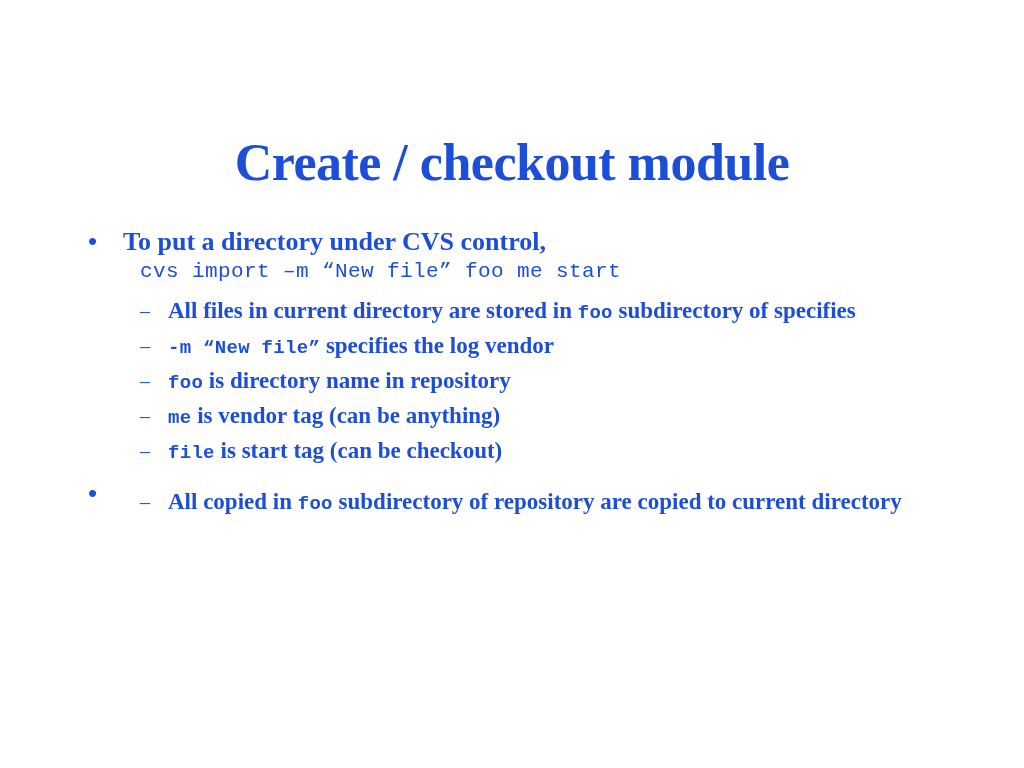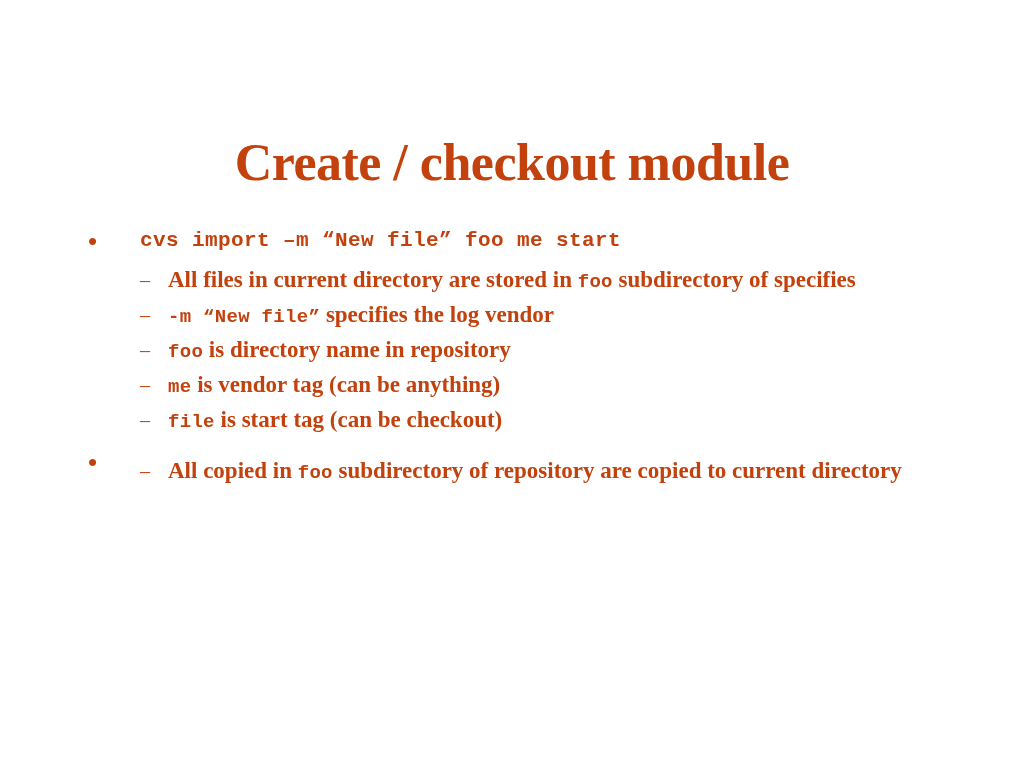--- a/index.html
+++ b/index.html
@@ -7,21 +7,21 @@
     padding: 0;
     background: #ffffff;
   }
   #slide {
     position: relative;
     width: 1024px;
     height: 577px;
     background: #ffffff;
     overflow: hidden;
     font-family: "Liberation Serif", "DejaVu Serif", serif;
-    color: #c2410c;
+    color: #1d4ed8;
   }
 
   
   #slide-title {
     position: absolute;
     left: 0;
     top: 98px;
     width: 1024px;
     text-align: center;
     font-family: "Liberation Serif", "DejaVu Serif", serif;
@@ -54,21 +54,21 @@
     left: 4px;
     top: 0;
     font-size: 26px;
     line-height: 31px;
   }
 
   
   .code {
     margin-left: 56px;
     font-family: "Liberation Mono", "DejaVu Sans Mono", monospace;
-    font-weight: bold;
+    font-weight: normal;
     font-size: 21px;
     line-height: 30px;
     letter-spacing: 0.4px;
     white-space: pre;
   }
 
   
   .l2 {
     position: relative;
     margin-left: 56px;
@@ -99,21 +99,21 @@
   .spacer-md { height: 10px; }
 </style>
 </head>
 <body>
 
 <div id="slide">
 
   <h1 id="slide-title">Create / checkout module</h1>
 
   <div id="body">
-      <div class="l1"><span class="marker">•</span></div>
+      <div class="l1"><span class="marker">•</span><span>To put a directory under CVS control,</span></div>
       <div class="code">cvs import –m “New file” foo me start</div>
       <div class="spacer-sm"></div>
       <div class="l2"><span class="marker">–</span><span class="">All files in current directory are stored in </span><span class="mono">foo</span><span class=""> subdirectory of specifies</span></div>
       <div class="l2"><span class="marker">–</span><span class="mono">-m “New file”</span><span class=""> specifies the log vendor</span></div>
       <div class="l2"><span class="marker">–</span><span class="mono">foo</span><span class=""> is directory name in repository</span></div>
       <div class="l2"><span class="marker">–</span><span class="mono">me</span><span class=""> is vendor tag (can be anything)</span></div>
       <div class="l2"><span class="marker">–</span><span class="mono">file</span><span class=""> is start tag (can be checkout)</span></div>
       <div class="spacer-md"></div>
       <div class="l1"><span class="marker">•</span></div>
       <div class="spacer-sm"></div>

